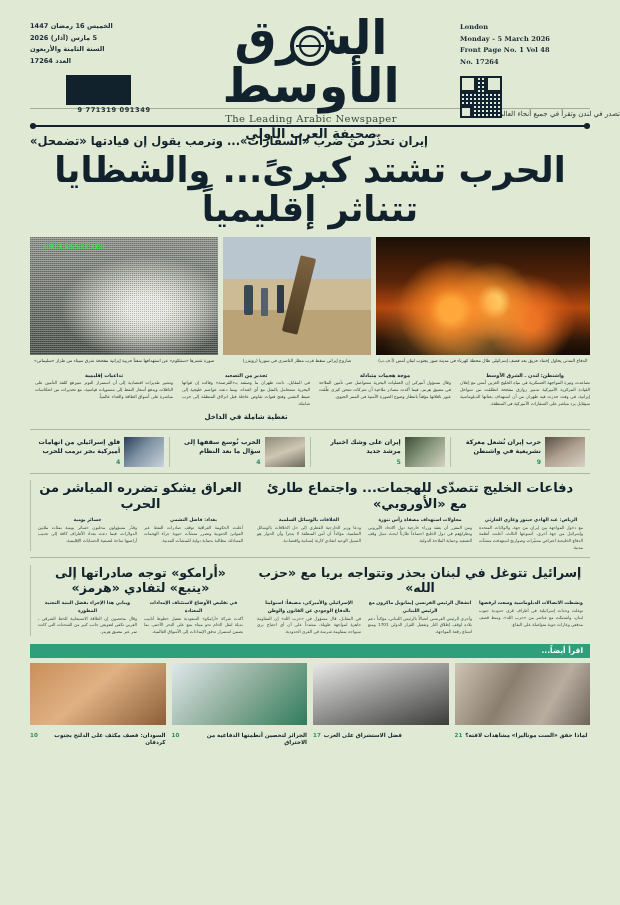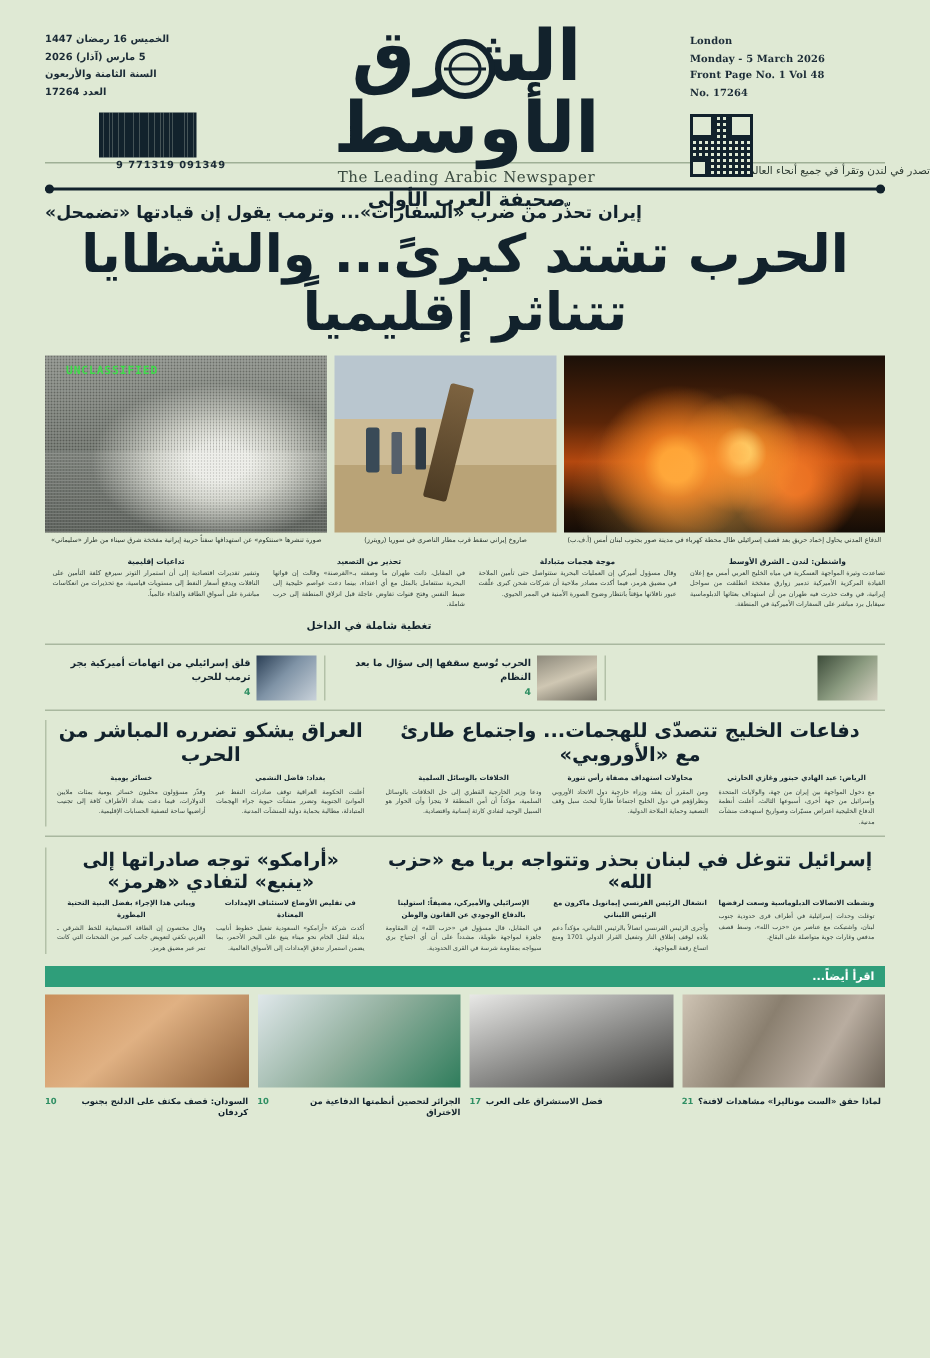--- a/index.html
+++ b/index.html
@@ -235,21 +235,32 @@
     <div class="lede-col c-w4">
       <b>تداعيات إقليمية</b>
       <span>وتشير تقديرات اقتصادية إلى أن استمرار التوتر سيرفع كلفة التأمين على الناقلات ويدفع أسعار النفط إلى مستويات قياسية، مع تحذيرات من انعكاسات مباشرة على أسواق الطاقة والغذاء عالمياً.</span>
     </div>
   </div>
 
   <div class="hr-thin"></div>
 
   <div class="teasers">
     <div class="teaser">
+      <div class="t-thumb tt4"></div>
+      <div class="t-txt">
+        <span>حرب إيران تُشعل معركة تشريعية في واشنطن</span>
+        <div class="t-pg">9</div>
+      </div>
+    </div>
+    <div class="teaser">
       <div class="t-thumb tt3"></div>
+      <div class="t-txt">
+        <span>إيران على وشك اختيار مرشد جديد</span>
+        <div class="t-pg">5</div>
+      </div>
     </div>
     <div class="teaser">
       <div class="t-thumb tt2"></div>
       <div class="t-txt">
         <span>الحرب تُوسع سقفها إلى سؤال ما بعد النظام</span>
         <div class="t-pg">4</div>
       </div>
     </div>
     <div class="teaser">
       <div class="t-thumb tt1"></div>

